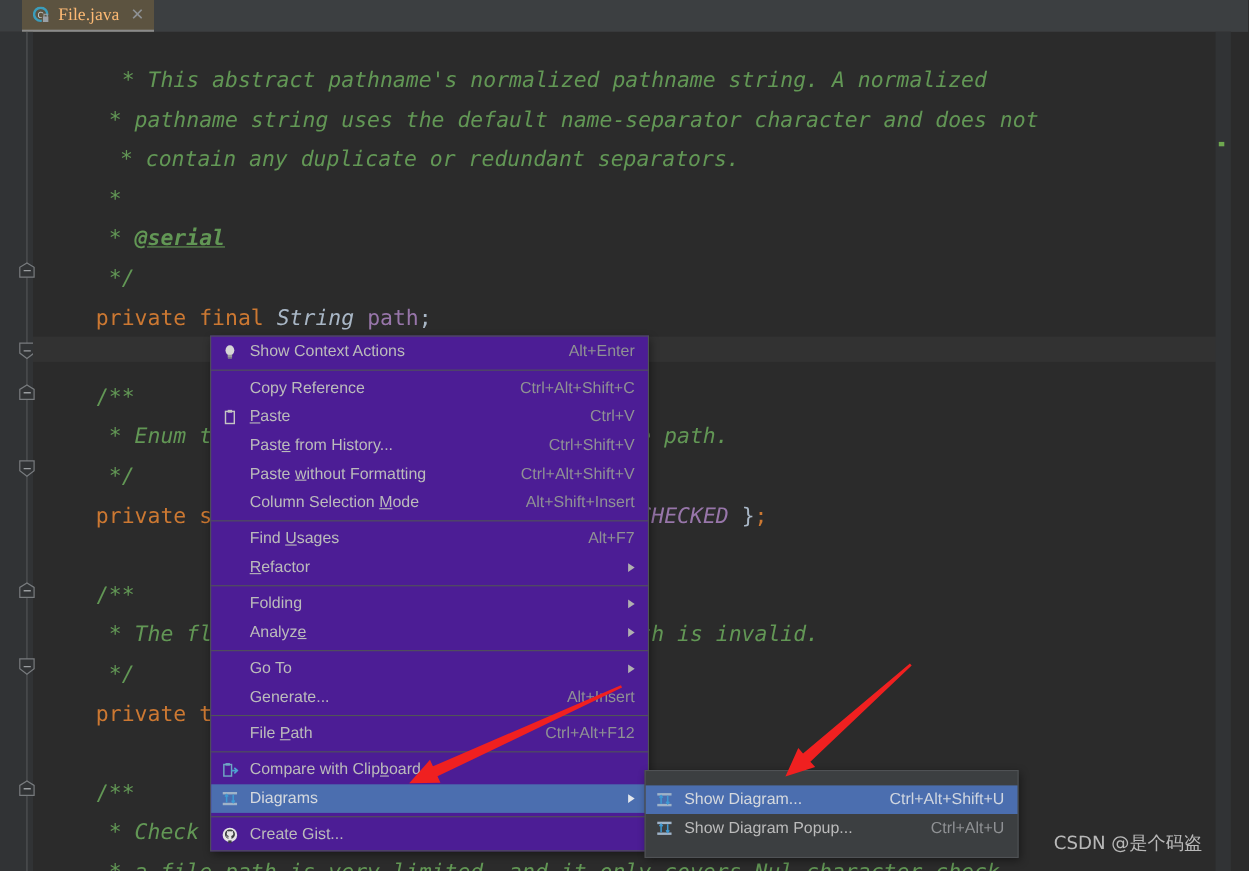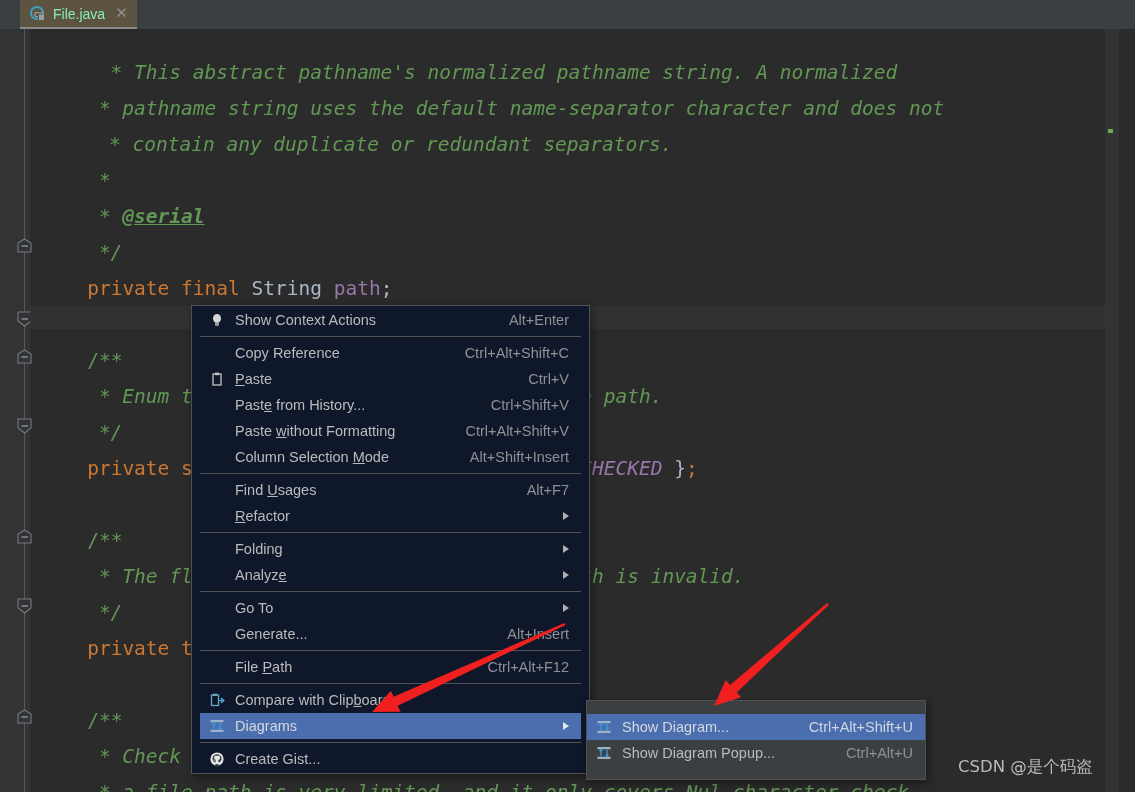--- a/index.html
+++ b/index.html
@@ -20,21 +20,21 @@
     position: absolute; left: 20px; top: 0; height: 29px;
     display: flex; align-items: center; gap: 7px;
     padding: 0 9px 0 10px;
     background: #5c5340;
     border-bottom: 2px solid #8a8a8a;
   }
   .tab-icon {
     width: 16px; height: 16px; position: relative; flex: 0 0 auto;
   }
   .tab-label {
-    color: #86efac; font-size: 14px; line-height: 16px; white-space: nowrap;
+    color: #fdba74; font-size: 16px; line-height: 16px; white-space: nowrap; font-family: Liberation Serif, serif;
   }
   .tab-close {
     color: #8e9194; font-size: 15px; line-height: 15px; margin-left: 3px;
     font-family: "DejaVu Sans", sans-serif;
   }
 
   
   .editor {
     position: absolute; left: 0; top: 29px; width: 1119px; height: 763px;
     background: #2b2b2b;
@@ -61,41 +61,41 @@
   .code-line {
     position: absolute; left: 0; white-space: pre;
     font-family: "DejaVu Sans Mono", monospace;
     font-size: 19.5px; line-height: 23px;
     letter-spacing: 0px;
   }
   .cm  { color: #629755; font-style: italic; }
   .cmp { color: #629755; font-style: normal; }
   .tagl{ color: #629755; font-style: italic; font-weight: bold; text-decoration: underline; }
   .kw  { color: #cc7832; }
-  .cls { color: #a9b7c6; }
+  .cls { color: #a9b7c6; font-style: italic; }
   .fld { color: #9876aa; }
   .pln { color: #a9b7c6; }
   .en  { color: #9876aa; font-style: italic; }
 
   
   .marker-strip {
     position: absolute; right: 0; top: 0; width: 14px; height: 763px;
     background: #313335;
   }
   .marker {
     position: absolute; right: 6px; width: 5px; height: 4px; background: #6ea84f;
   }
 
   
   .ctx-menu {
     position: absolute; left: 191px; top: 305px; width: 399px;
-    background: #0f172a;
+    background: #4c1d95;
     border: 1px solid #4f5255;
     box-shadow: 2px 3px 8px rgba(0,0,0,0.45);
-    padding: 1px 8px;
+    padding: 1px 0;
   }
   .menu-item {
     position: relative; height: 26px;
     display: flex; align-items: center;
     padding-left: 7px; padding-right: 12px;
   }
   .menu-item.sel { background: #4b6eaf; }
   .mi-icon {
     width: 20px; height: 18px; flex: 0 0 20px;
     display: flex; align-items: center; justify-content: center;

